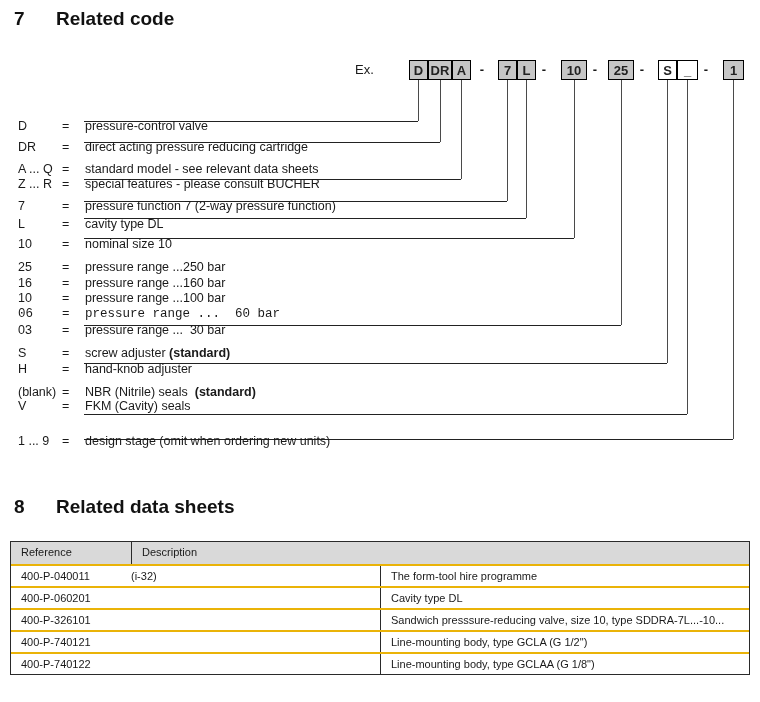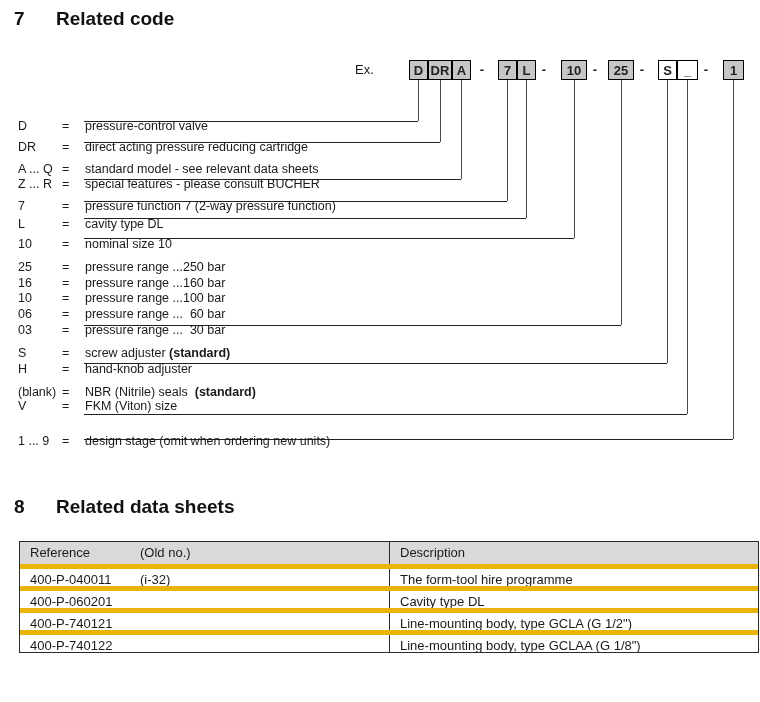--- a/index.html
+++ b/index.html
@@ -28,22 +28,22 @@
   .hline { position:absolute; height:1px; background:#222; left:84px; }
 
   
   .crow { position:absolute; left:18px; width:440px; height:16px; font-size:12.5px; white-space:pre; }
   .crow .code { position:absolute; left:0; }
   .crow .eq   { position:absolute; left:44px; }
   .crow .desc { position:absolute; left:67px; white-space:pre; }
   .crow .desc b { font-weight:bold; }
 
   
-  .rtable { position:absolute; left:10px; top:541px; width:740px; box-sizing:border-box; border:1px solid #2a2a2a; font-size:13px;margin-left:9px; }
-  .trow { display:flex; height:22px; line-height:21px; border-top:5px solid #eab308; box-sizing:border-box; }
+  .rtable { position:absolute; left:10px; top:541px; width:740px; box-sizing:border-box; border:1px solid #2a2a2a; font-size:11px; }
+  .trow { display:flex; height:22px; line-height:21px; border-top:2px solid #eab308; box-sizing:border-box; }
   .trow:first-child { border-top:none; }
   .trow.head { background:#d9d9d9; }
   .cell { box-sizing:border-box; overflow:hidden; white-space:nowrap; }
   .c1 { width:120px; padding-left:10px; }
   .c2 { flex:1; }
   .c3 { width:369px; border-left:1px solid #2a2a2a; padding-left:10px; }
 </style>
 </head>
 <body>
 
@@ -116,62 +116,66 @@
   </div>
   <div class="crow" style="top:246px;">
     <span class="code">25</span><span class="eq">=</span><span class="desc">pressure range ...250 bar</span>
   </div>
   <div class="crow" style="top:262px;">
     <span class="code">16</span><span class="eq">=</span><span class="desc">pressure range ...160 bar</span>
   </div>
   <div class="crow" style="top:277px;">
     <span class="code">10</span><span class="eq">=</span><span class="desc">pressure range ...100 bar</span>
   </div>
-  <div class="crow" style="top:293px;">
+  <div class="crow" style="top:293px;font-family:Liberation Mono, monospace;">
     <span class="code">06</span><span class="eq">=</span><span class="desc">pressure range ...  60 bar</span>
   </div>
   <div class="crow" style="top:309px;">
     <span class="code">03</span><span class="eq">=</span><span class="desc">pressure range ...  30 bar</span>
   </div>
   <div class="crow" style="top:332px;">
     <span class="code">S</span><span class="eq">=</span><span class="desc"><span>screw adjuster </span><b>(standard)</b></span>
   </div>
   <div class="crow" style="top:348px;">
     <span class="code">H</span><span class="eq">=</span><span class="desc">hand-knob adjuster</span>
   </div>
   <div class="crow" style="top:371px;">
     <span class="code">(blank)</span><span class="eq">=</span><span class="desc"><span>NBR (Nitrile) seals </span><b> (standard)</b></span>
   </div>
   <div class="crow" style="top:385px;">
-    <span class="code">V</span><span class="eq">=</span><span class="desc">FKM (Viton) size</span>
+    <span class="code">V</span><span class="eq">=</span><span class="desc">FKM (Cavity) seals</span>
   </div>
   <div class="crow" style="top:420px;">
     <span class="code">1 ... 9</span><span class="eq">=</span><span class="desc">design stage (omit when ordering new units)</span>
   </div>
 
   <div class="section-head" style="left:0; top:496px;">
     <span class="sec-num" style="left:14px; top:0;">8</span>
     <span class="sec-title" style="left:56px; top:0;">Related data sheets</span>
   </div>
 
   <div class="rtable">
     <div class="trow head">
       <div class="cell c1">Reference</div>
-      <div class="cell c2">(Old no.)</div>
       <div class="cell c3">Description</div>
     </div>
     <div class="trow">
       <div class="cell c1">400-P-040011</div>
       <div class="cell c2">(i-32)</div>
       <div class="cell c3">The form-tool hire programme</div>
     </div>
     <div class="trow">
       <div class="cell c1">400-P-060201</div>
       <div class="cell c2"></div>
       <div class="cell c3">Cavity type DL</div>
+    </div>
+    <div class="trow">
+      <div class="cell c1">400-P-326101</div>
+      <div class="cell c2"></div>
+      <div class="cell c3">Sandwich presssure-reducing valve, size 10, type SDDRA-7L...-10...</div>
     </div>
     <div class="trow">
       <div class="cell c1">400-P-740121</div>
       <div class="cell c2"></div>
       <div class="cell c3">Line-mounting body, type GCLA (G 1/2")</div>
     </div>
     <div class="trow">
       <div class="cell c1">400-P-740122</div>
       <div class="cell c2"></div>
       <div class="cell c3">Line-mounting body, type GCLAA (G 1/8")</div>

